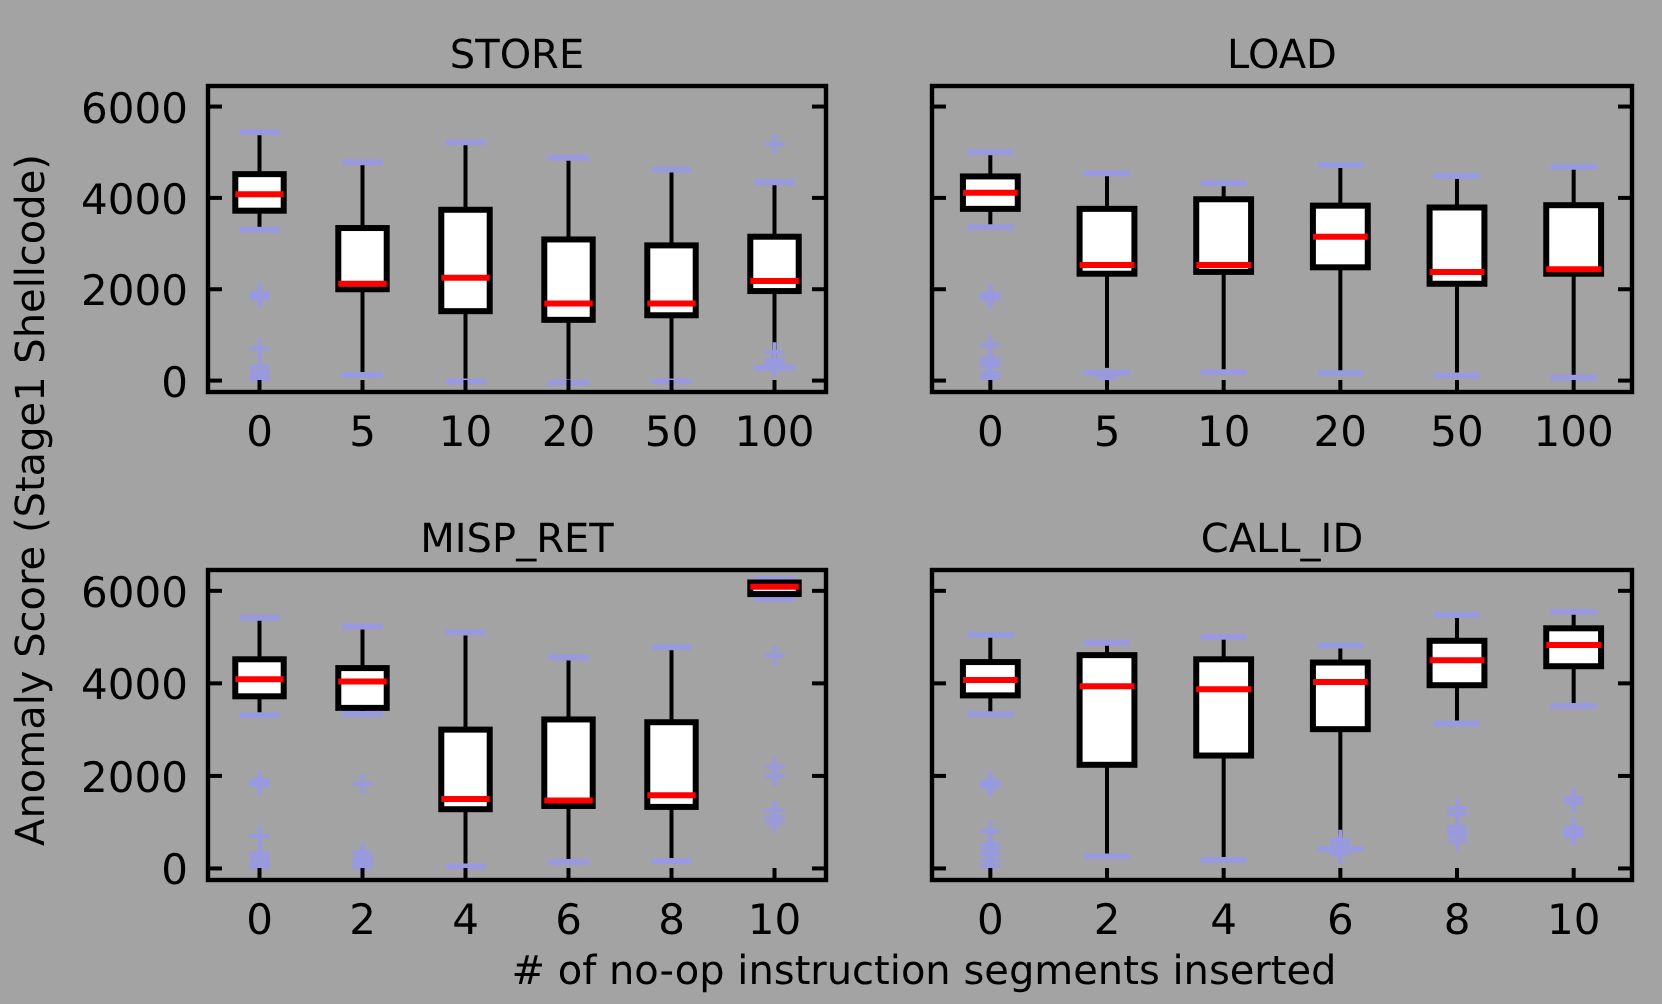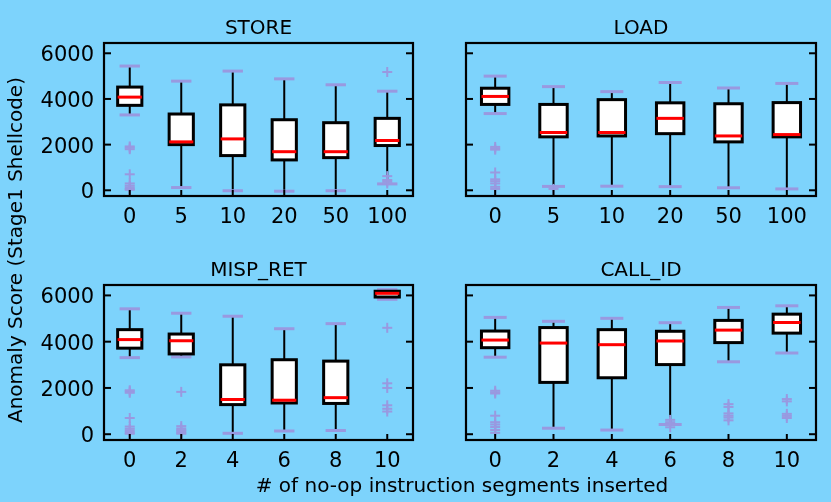--- a/index.html
+++ b/index.html
@@ -1,18 +1,18 @@
 <!DOCTYPE html>
 <html><head>
 <meta charset="utf-8">
 <style>
   html,body{margin:0;padding:0;background:#ffffff;}
   body{width:831px;height:502px;overflow:hidden;
        font-family:"DejaVu Sans","Liberation Sans",sans-serif;}
-  #figure{position:relative;width:831px;height:502px;background:#7dd3fc;}
+  #figure{position:relative;width:831px;height:502px;background:#a3a3a3;}
   svg{display:block;}
   .tick-label{font-family:"DejaVu Sans","Liberation Sans",sans-serif;font-size:21px;fill:#000;}
   .panel-title{font-family:"DejaVu Sans","Liberation Sans",sans-serif;font-size:20px;fill:#000;}
   .axis-label{font-family:"DejaVu Sans","Liberation Sans",sans-serif;font-size:20px;fill:#000;}
 </style>
 </head>
 <body>
 
 <div id="figure">
   <svg id="fig-svg" width="831" height="502">

